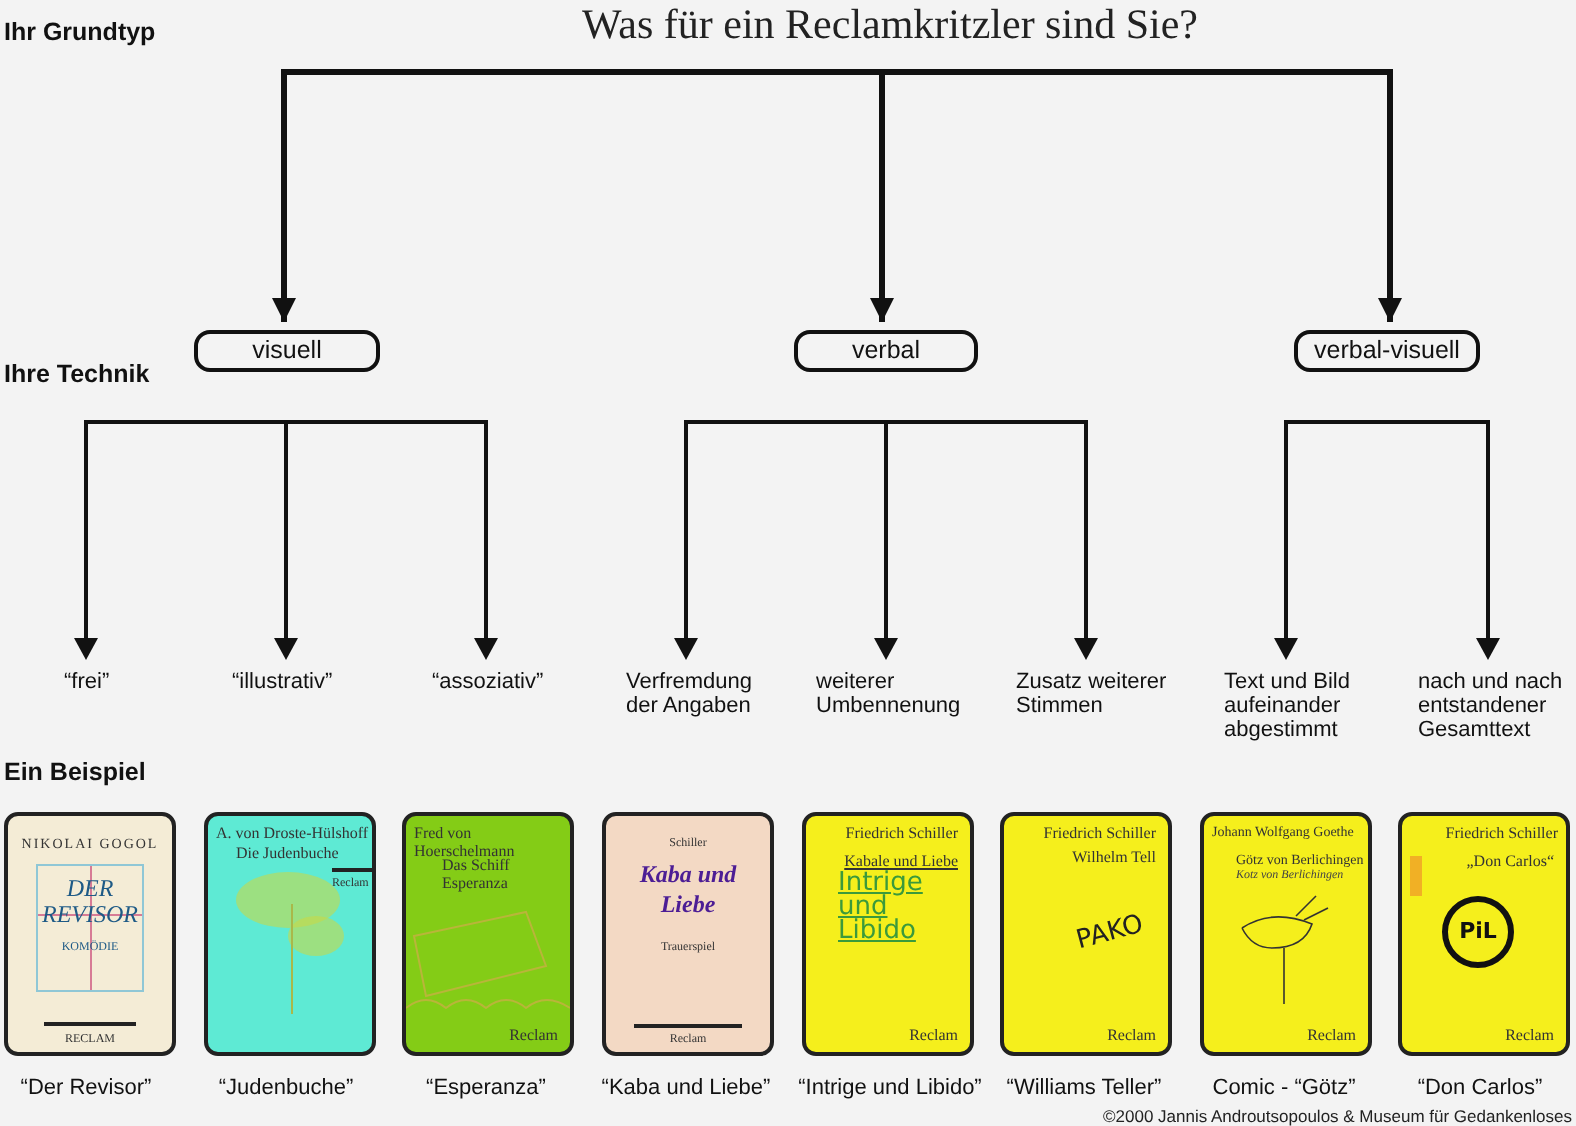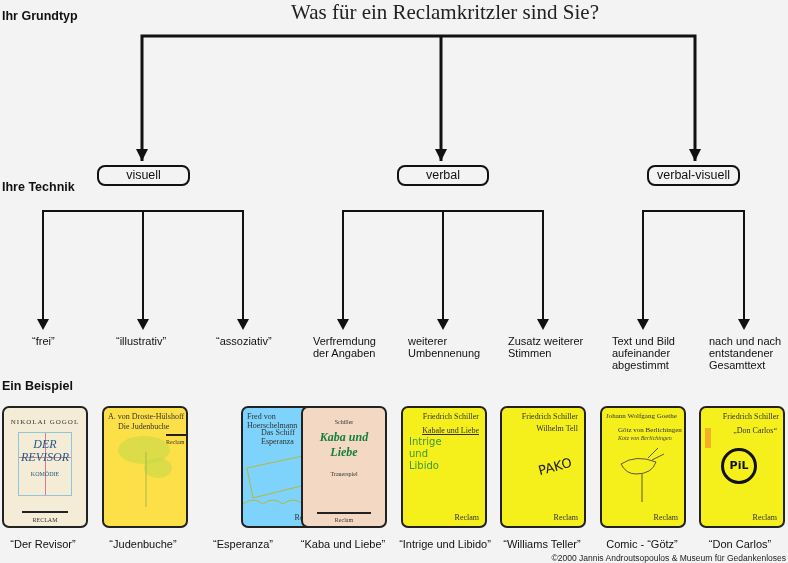--- a/index.html
+++ b/index.html
@@ -88,54 +88,54 @@
   <div style="position:absolute; left:14px; top:24px; width:52px; height:62px; border:1px solid #8fc7d6;">
     <div style="position:absolute; left:0; right:0; top:24px; border-top:1px solid #d77b95;"></div>
     <div style="position:absolute; left:26px; top:0; bottom:0; border-left:1px solid #d77b95;"></div>
   </div>
   <div class="t" style="left:8px; right:8px; top:30px; text-align:center; font-size:12px; line-height:13px; color:#1e5a86;font-style:italic;">DER REVISOR</div>
   <div class="t" style="left:0; right:0; top:62px; text-align:center; font-size:6px; color:#1e5a86;">KOMÖDIE</div>
   <div style="position:absolute; left:18px; right:18px; top:103px; border-top:2px solid #222;"></div>
   <div class="t" style="left:0; right:0; top:108px; text-align:center; font-size:6px;">RECLAM</div>
 </div>
 
-<div class="cover" style="left: 102px; background: #fde047;">
+<div class="cover" style="left: 102px; background: #5eead4;">
   <div class="t" style="left:4px; top:4px;">A. von Droste-Hülshoff</div>
   <div class="t" style="left:14px; top:14px;">Die Judenbuche</div>
   <div style="position:absolute; left:62px; right:0; top:26px; border-top:2px solid #222;"></div>
   <div class="t" style="left:62px; top:30px; font-size:6px;">Reclam</div>
   <svg style="position:absolute; left:10px; top:24px;" width="62" height="80">
     <ellipse cx="30" cy="18" rx="26" ry="14" fill="#c7d84a" opacity="0.6"></ellipse>
     <ellipse cx="44" cy="36" rx="14" ry="10" fill="#c7d84a" opacity="0.6"></ellipse>
     <line x1="32" y1="20" x2="32" y2="75" stroke="#a9b84a" stroke-width="1"></line>
   </svg>
 </div>
 
-<div class="cover" style="left: 201px; background: #7dd3fc; margin-left: 40px;">
+<div class="cover" style="left: 201px; background: #84cc16;">
   <div class="t" style="left:4px; top:4px;">Fred von Hoerschelmann</div>
   <div class="t" style="left:18px; top:20px;">Das Schiff Esperanza</div>
   <svg style="position:absolute; left:0; top:30px;" width="82" height="75">
     <path d="M4,30 L60,18 L70,45 L10,60 Z" fill="none" stroke="#b9b53a" stroke-width="1"></path>
     <path d="M0,66 Q10,58 20,66 Q30,58 40,66 Q50,58 60,66 Q70,58 82,66" fill="none" stroke="#b9b53a" stroke-width="1"></path>
   </svg>
   <div class="t" style="right:6px; bottom:4px;">Reclam</div>
 </div>
 
 <div class="cover" style="left: 301px; background: rgb(243, 217, 196);">
   <div class="t" style="left:0; right:0; top:10px; text-align:center; font-size:6px;">Schiller</div>
-  <div class="t" style="left:14px; right:14px; top:22px; text-align:center; font-size:12px; line-height:15px; font-weight:bold; font-style:italic; color:#15803d;">Kaba und Liebe</div>
+  <div class="t" style="left:14px; right:14px; top:22px; text-align:center; font-size:12px; line-height:15px; font-weight:bold; font-style:italic; color:#4c1d95;">Kaba und Liebe</div>
   <div class="t" style="left:0; right:0; top:62px; text-align:center; font-size:6px;">Trauerspiel</div>
   <div style="position:absolute; left:14px; right:14px; top:104px; border-top:2px solid #222;"></div>
   <div class="t" style="left:0; right:0; top:108px; text-align:center; font-size:6px;">Reclam</div>
 </div>
 
 <div class="cover" style="left: 401px; background: rgb(245, 239, 28);">
   <div class="t" style="right:6px; top:4px;">Friedrich Schiller</div>
   <div class="t" style="right:6px; top:18px;text-decoration:underline;">Kabale und Liebe</div>
-  <div class="t" style="left:6px; top:28px; width:40px; color:#3b9a3b; font-family:'DejaVu Sans', sans-serif; font-size:10px; line-height:12px;">Intrige und Libido</div>
+  <div class="t" style="left:16px; top:28px; width:40px; color:#3b9a3b; font-family:'DejaVu Sans', sans-serif; font-size:13px; line-height:12px;text-decoration:underline;">Intrige und Libido</div>
   <div class="t" style="right:6px; bottom:4px;">Reclam</div>
 </div>
 
 <div class="cover" style="left: 500px; background: rgb(245, 239, 28);">
   <div class="t" style="right:6px; top:4px;">Friedrich Schiller</div>
   <div class="t" style="right:6px; top:16px;">Wilhelm Tell</div>
   <div class="t" style="left:36px; top:54px; font-size:13px; font-family:'DejaVu Sans', sans-serif; color:#222; transform:rotate(-15deg);">PAKO</div>
   <div class="t" style="right:6px; bottom:4px;">Reclam</div>
 </div>
 

